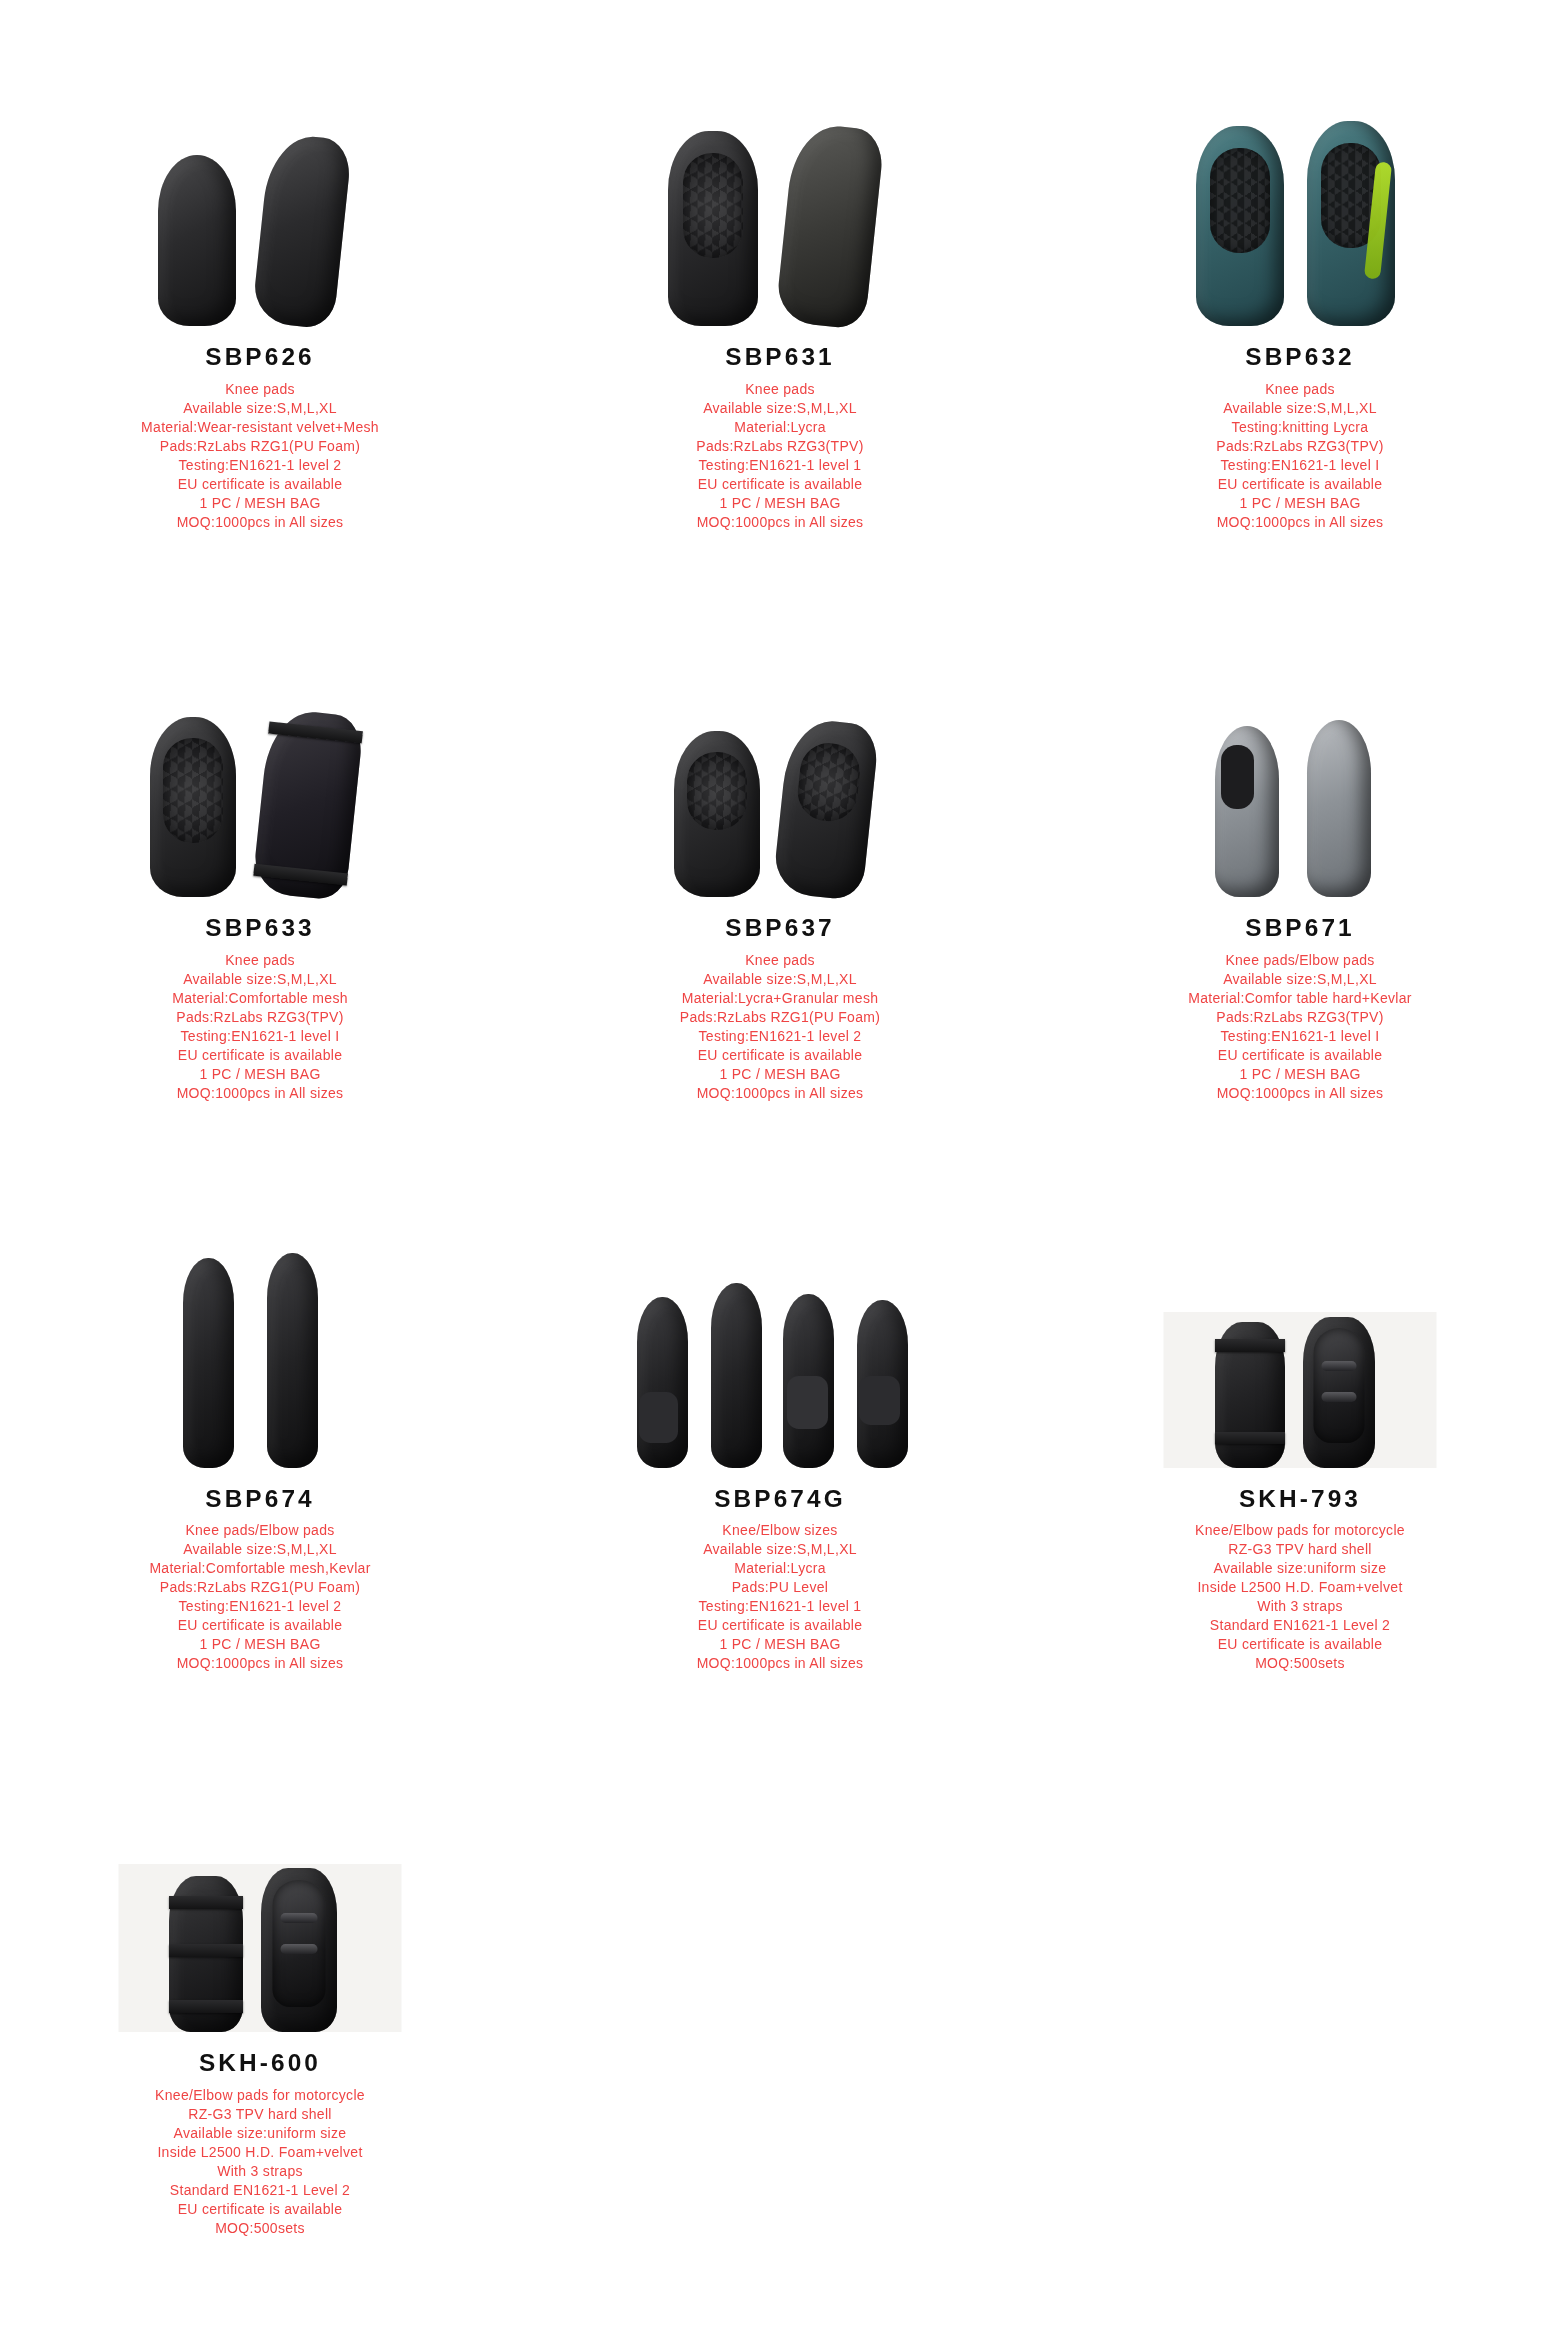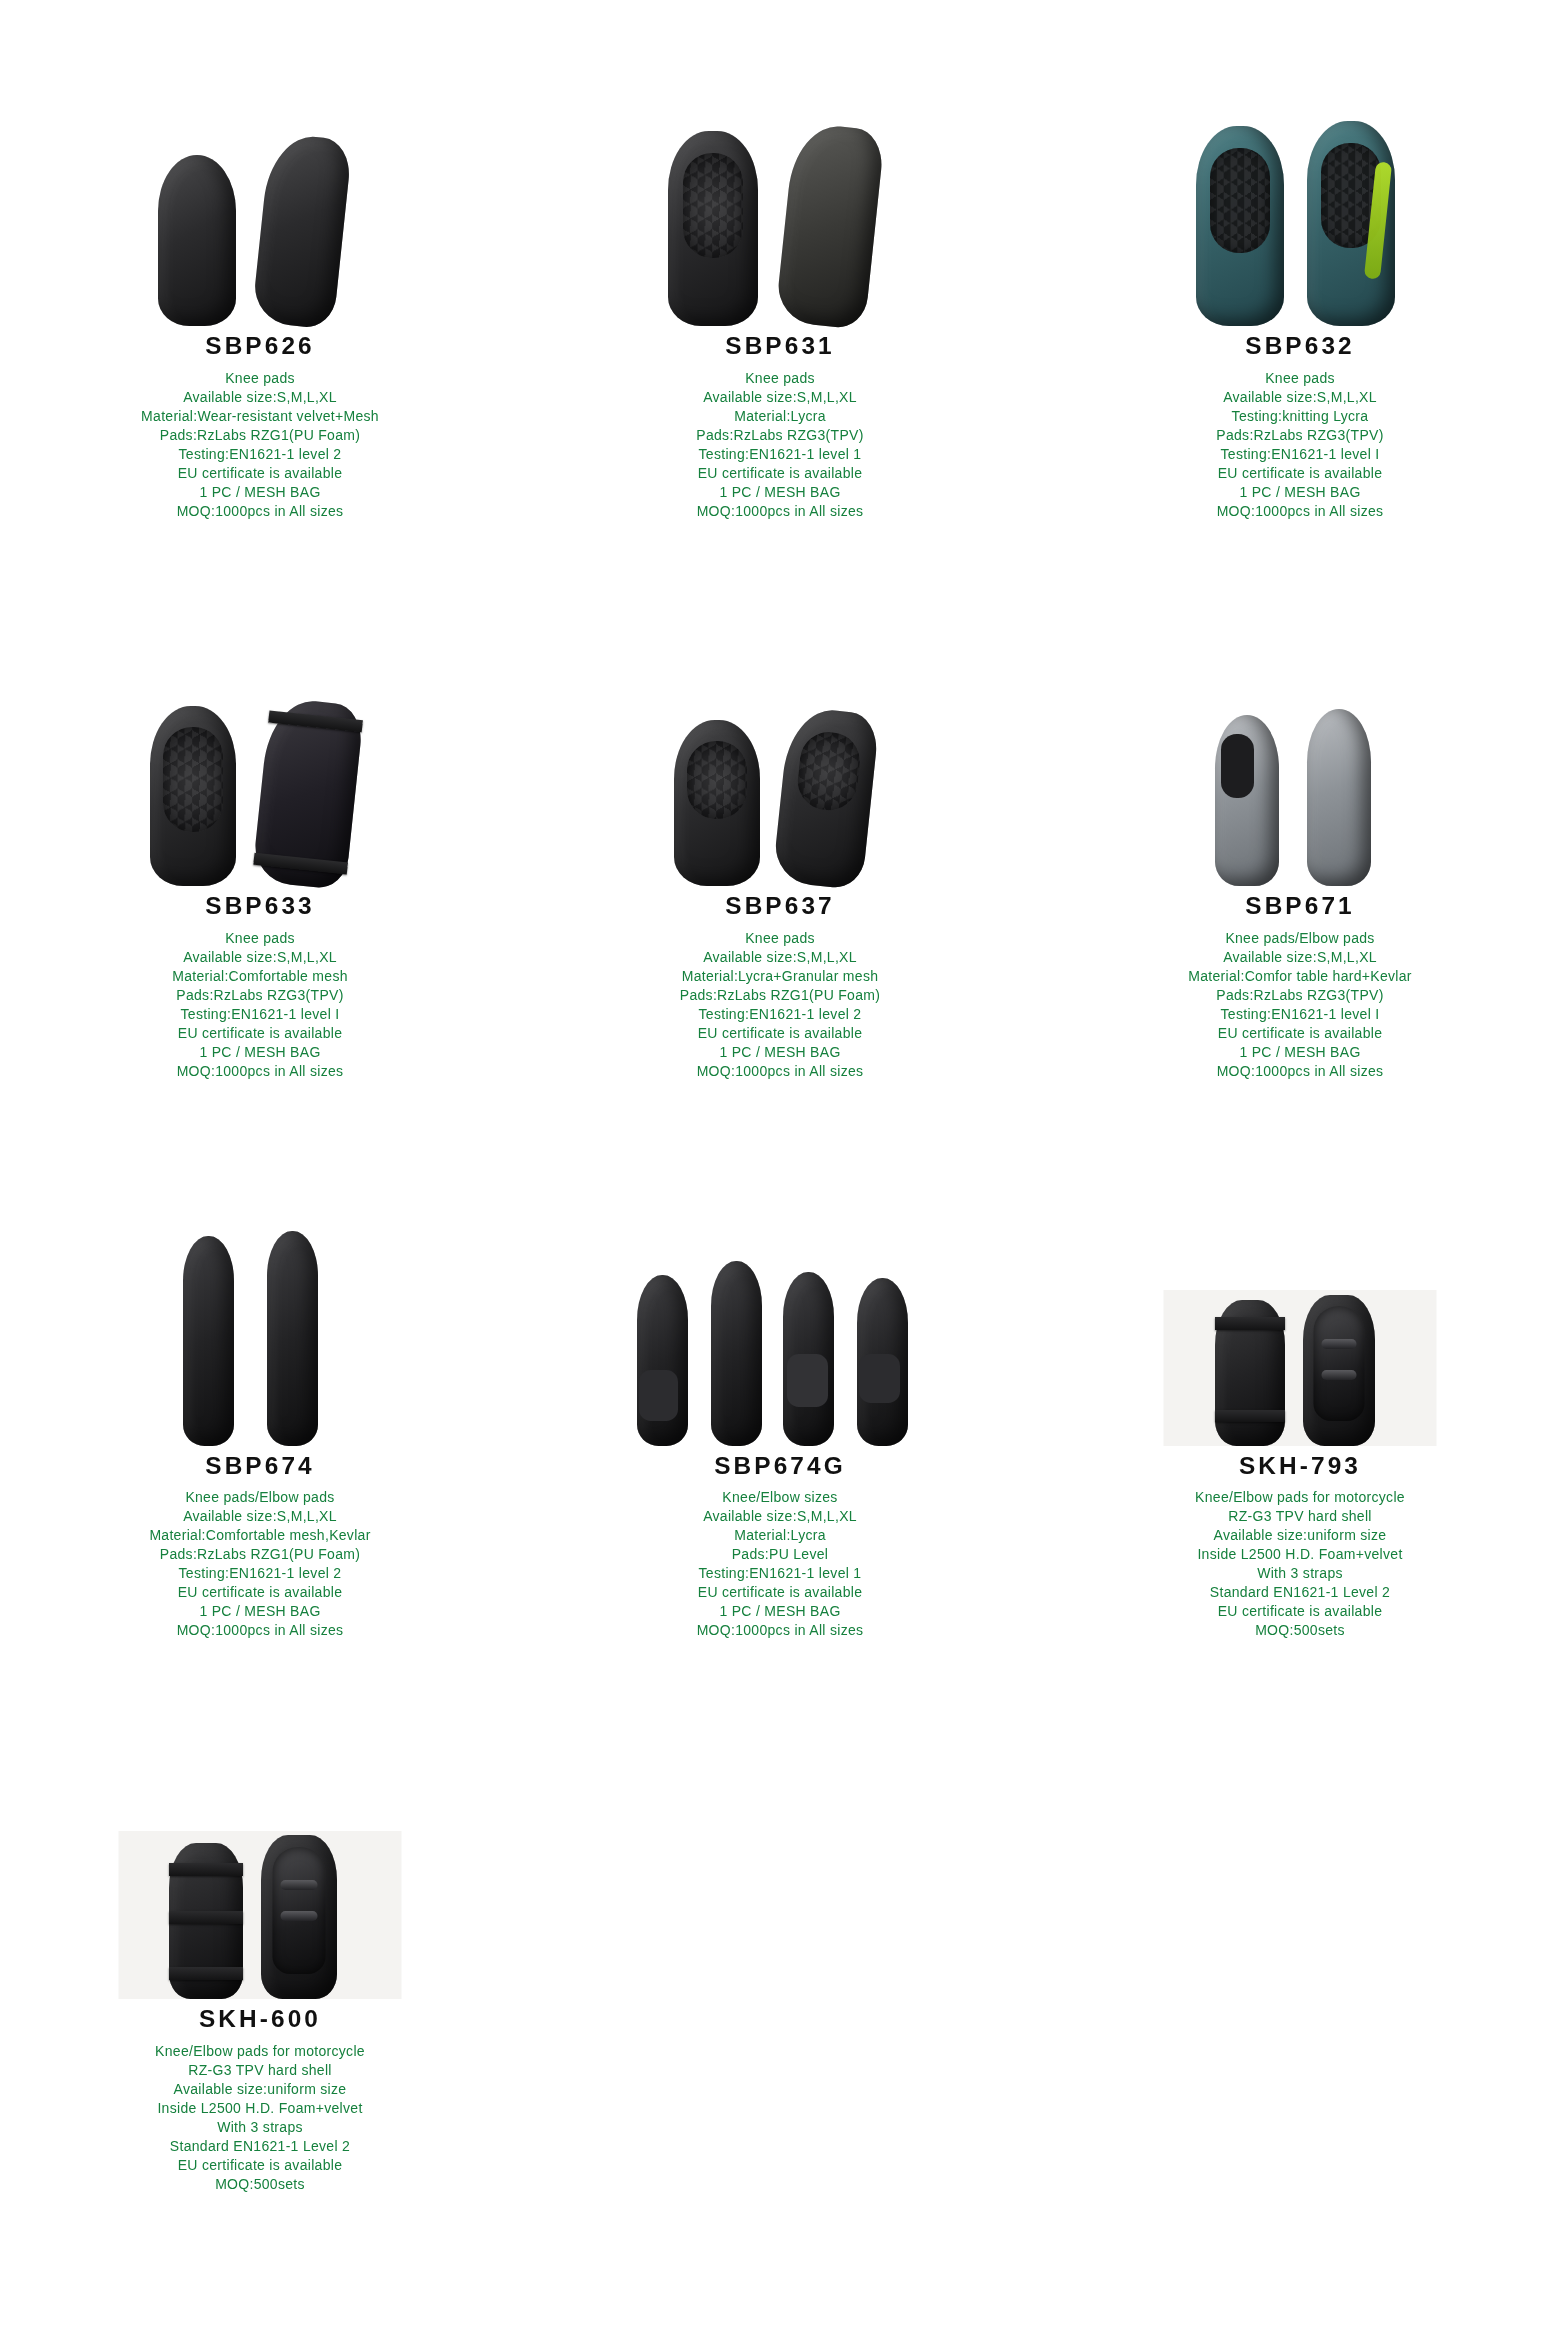--- a/index.html
+++ b/index.html
@@ -45,31 +45,31 @@
     width: 322px;
     height: 283px;
     display: flex;
     align-items: flex-end;
     justify-content: center;
   }
   .code {
     font-size: 24.4px;
     font-weight: bold;
     letter-spacing: 3.1px;
-    margin-top: 6px;
+    margin-top: 17px;
     margin-bottom: 8.8px;
     color: #111;
     text-align: center;
   }
   .specs {
     text-align: center;
     font-size: 14px;
     line-height: 19px;
     letter-spacing: 0.3px;
-    color: #15803d;
+    color: #ef4444;
   }
   .specs div { white-space: nowrap; }
   .row-gap { height: 72px; }
   .row-gap-last { height: 66px; }
 
   
   .pad {
     position: absolute;
     bottom: 0;
   }

